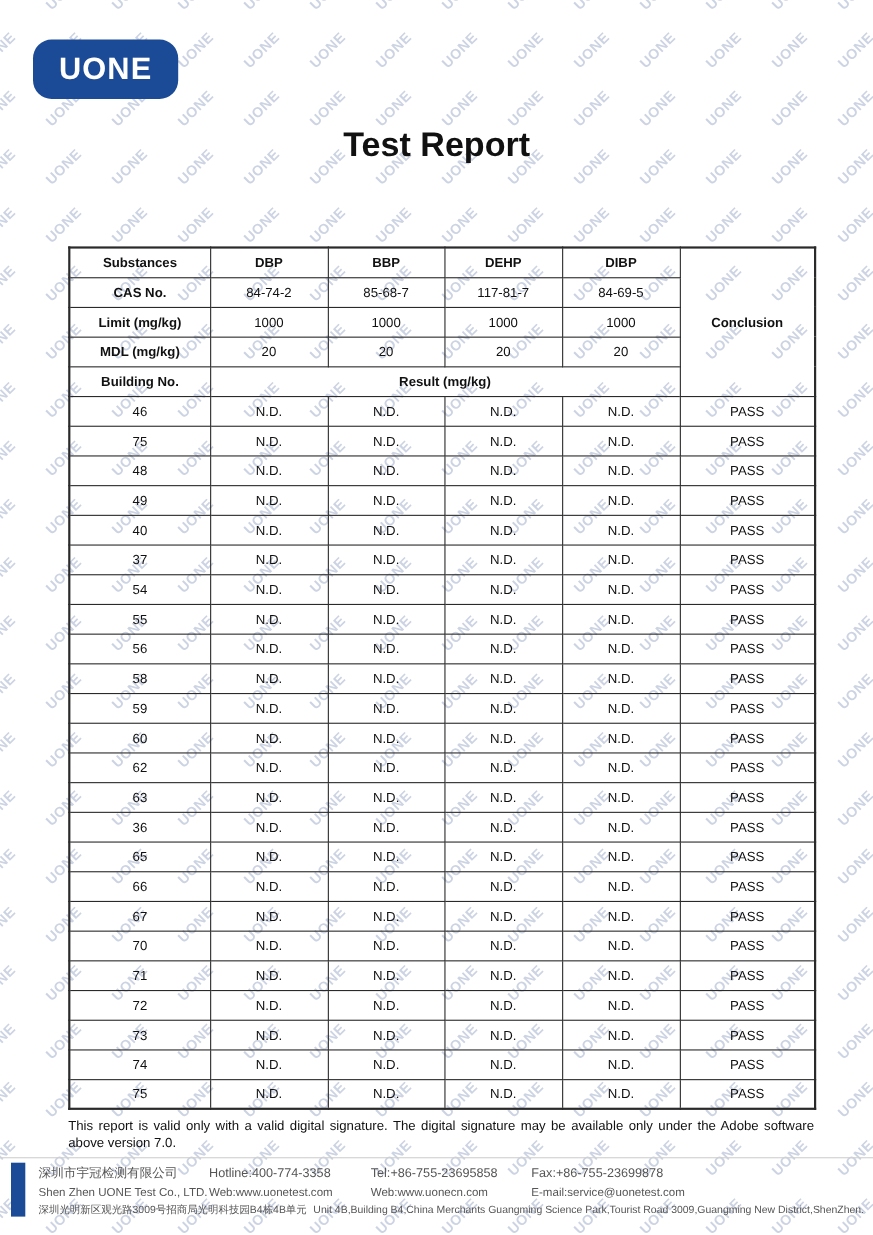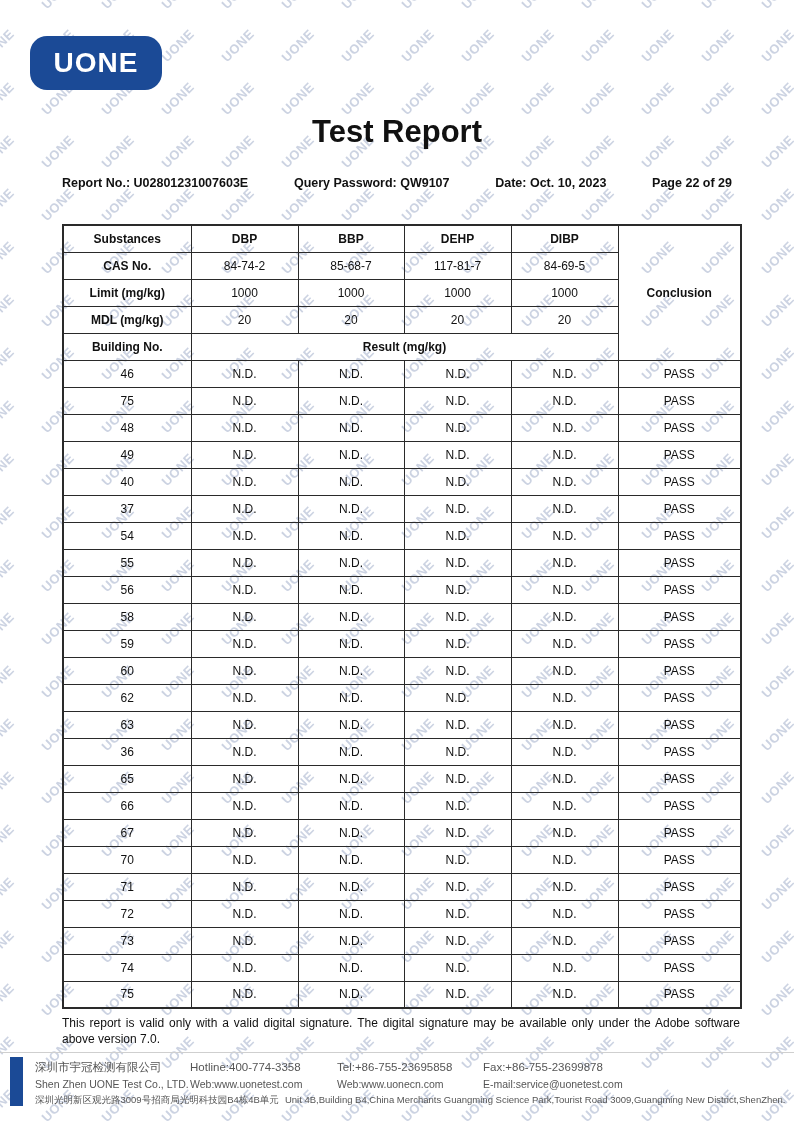--- a/index.html
+++ b/index.html
@@ -460,26 +460,20 @@
       <span class="wm" style="left: 698px; top: 1098px; color: rgb(204, 211, 226);">UONE</span>
       <span class="wm" style="left: 758px; top: 1098px; color: rgb(204, 211, 226);">UONE</span>
     </div>
 
   <div class="logo" id="logo-box" style="background: rgb(27, 74, 150);">
     <span>UONE</span>
   </div>
 
   <div class="title">Test Report</div>
 
-  <div class="meta">
-    <span>Report No.: U02801231007603E</span>
-    <span>Query Password: QW9107</span>
-    <span>Date: Oct. 10, 2023</span>
-    <span>Page 22 of 29</span>
-  </div>
 
   <table class="report">
     <colgroup>
       <col style="width:128px">
         <col style="width:107px">
         <col style="width:106px">
       <col style="width:107px">
         <col style="width:107px">
         <col style="width:123px">
     </colgroup>

